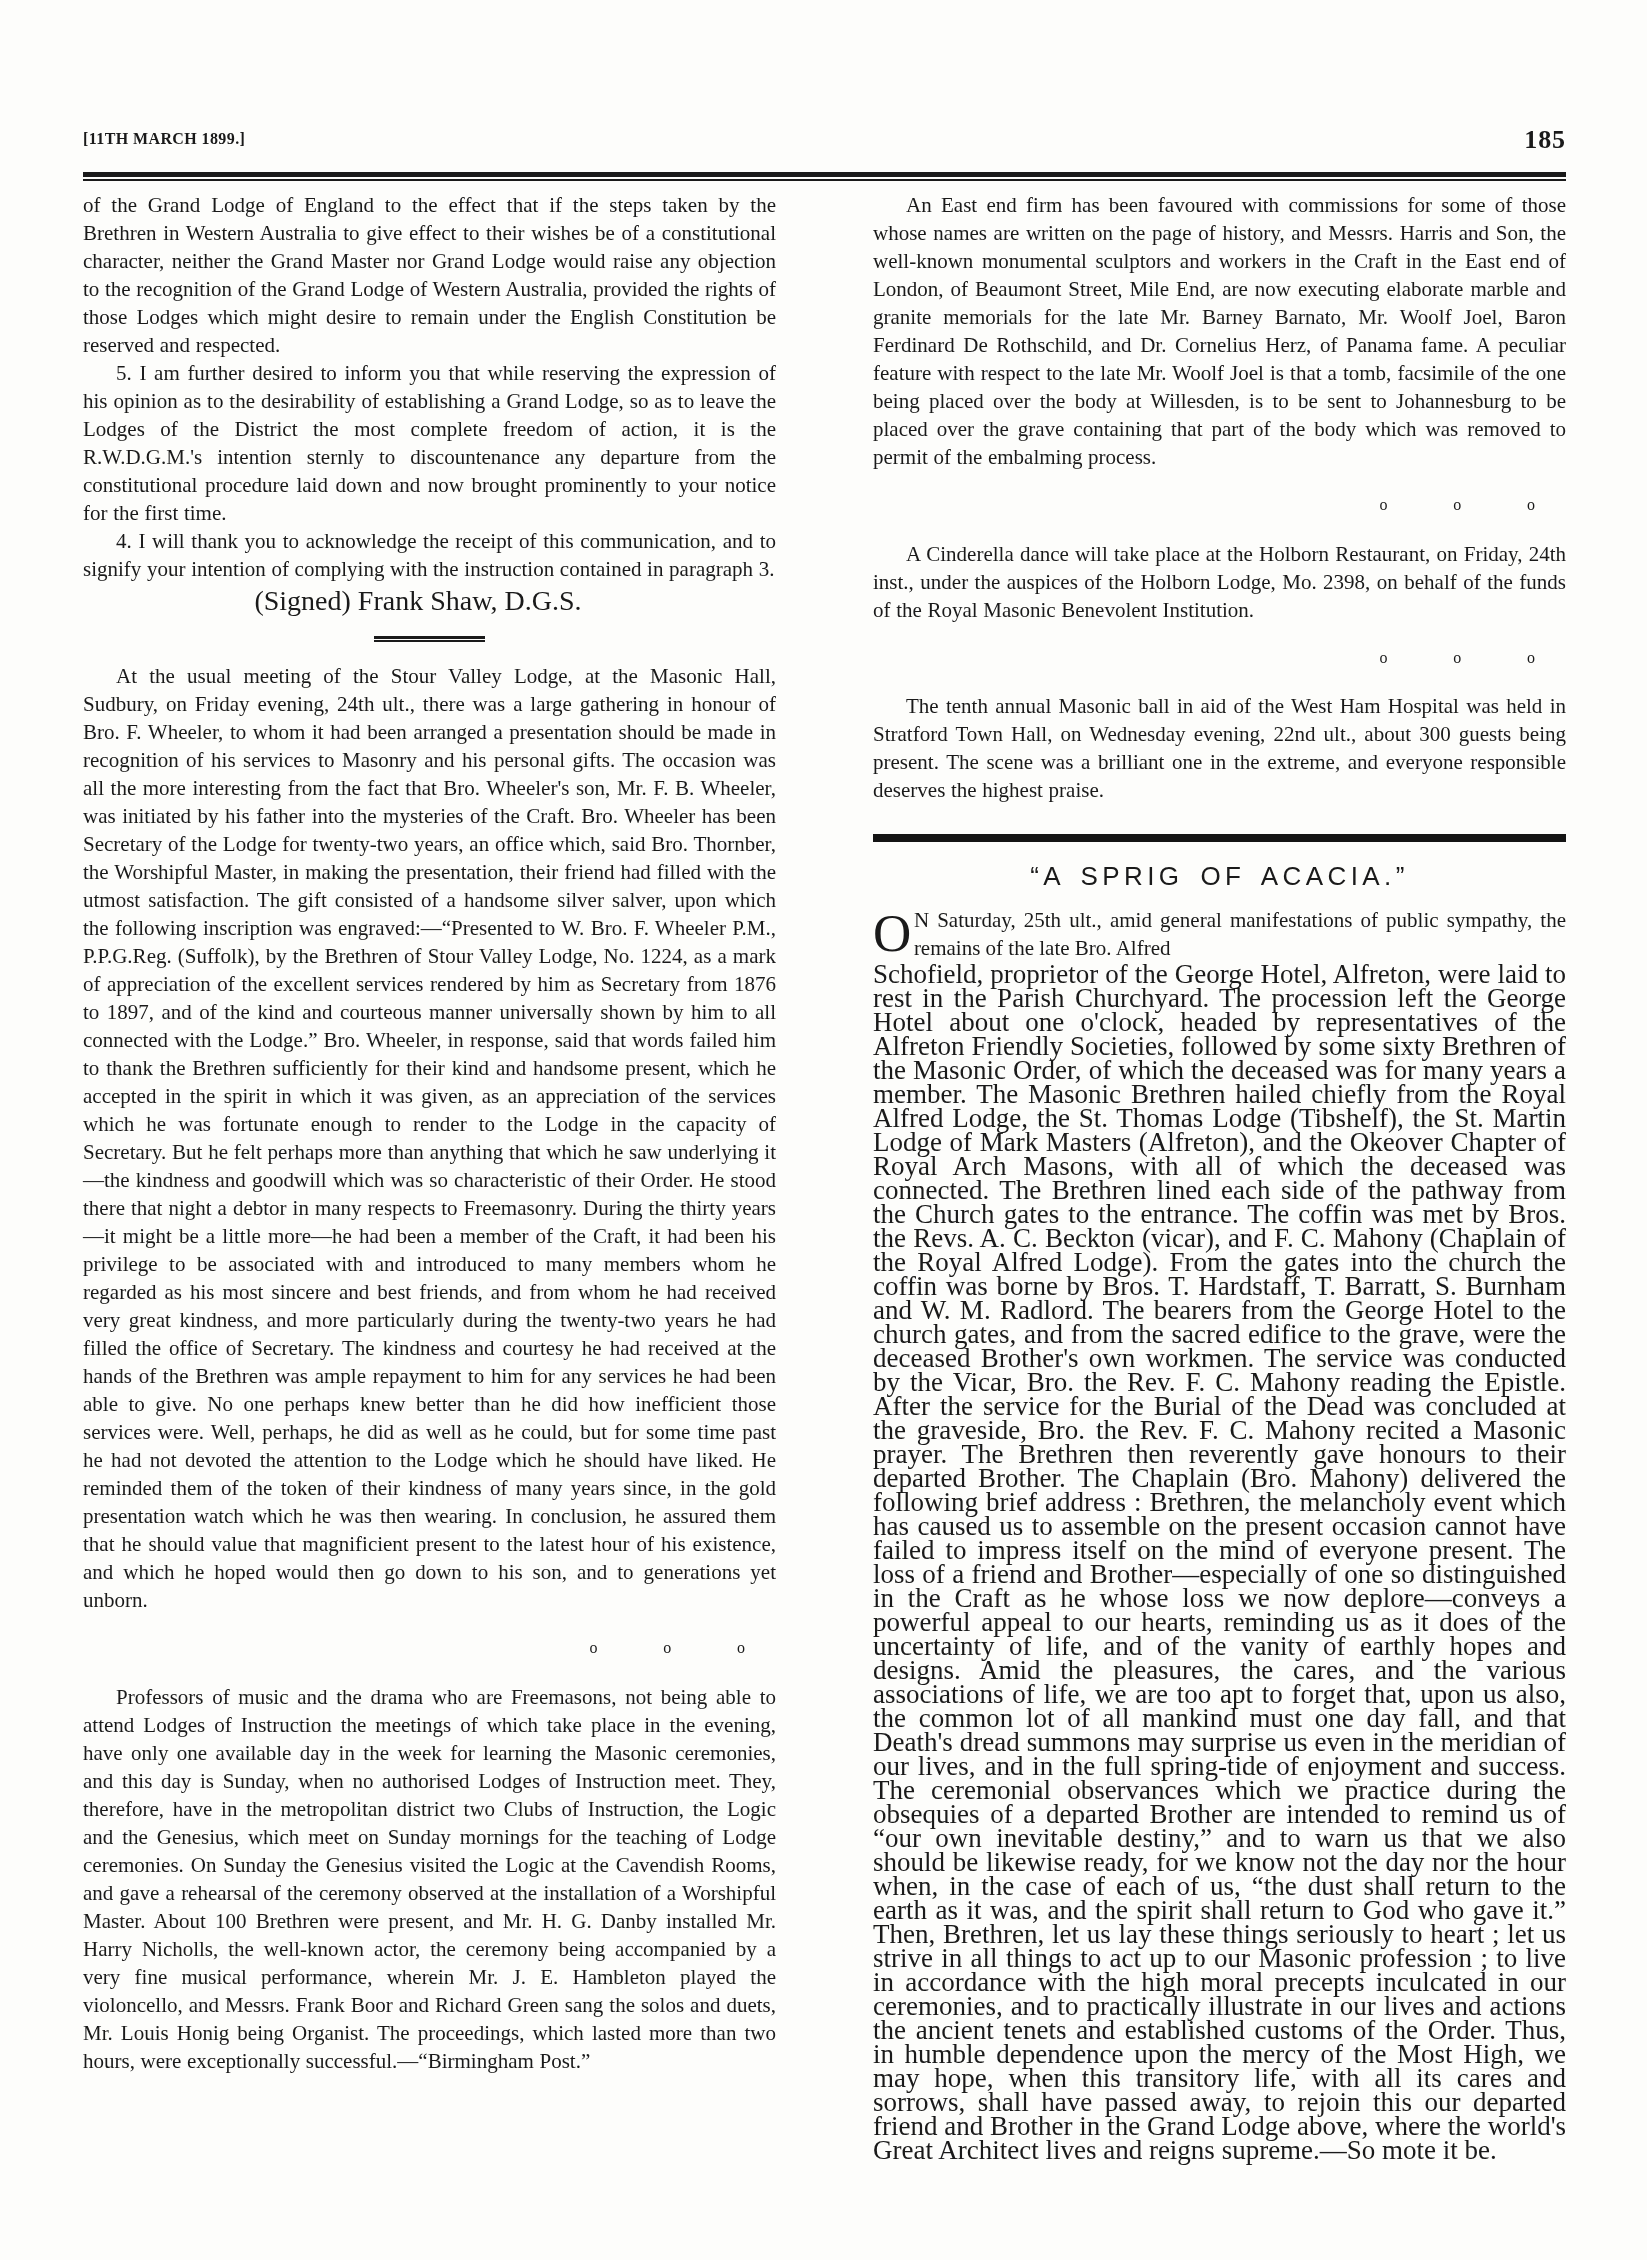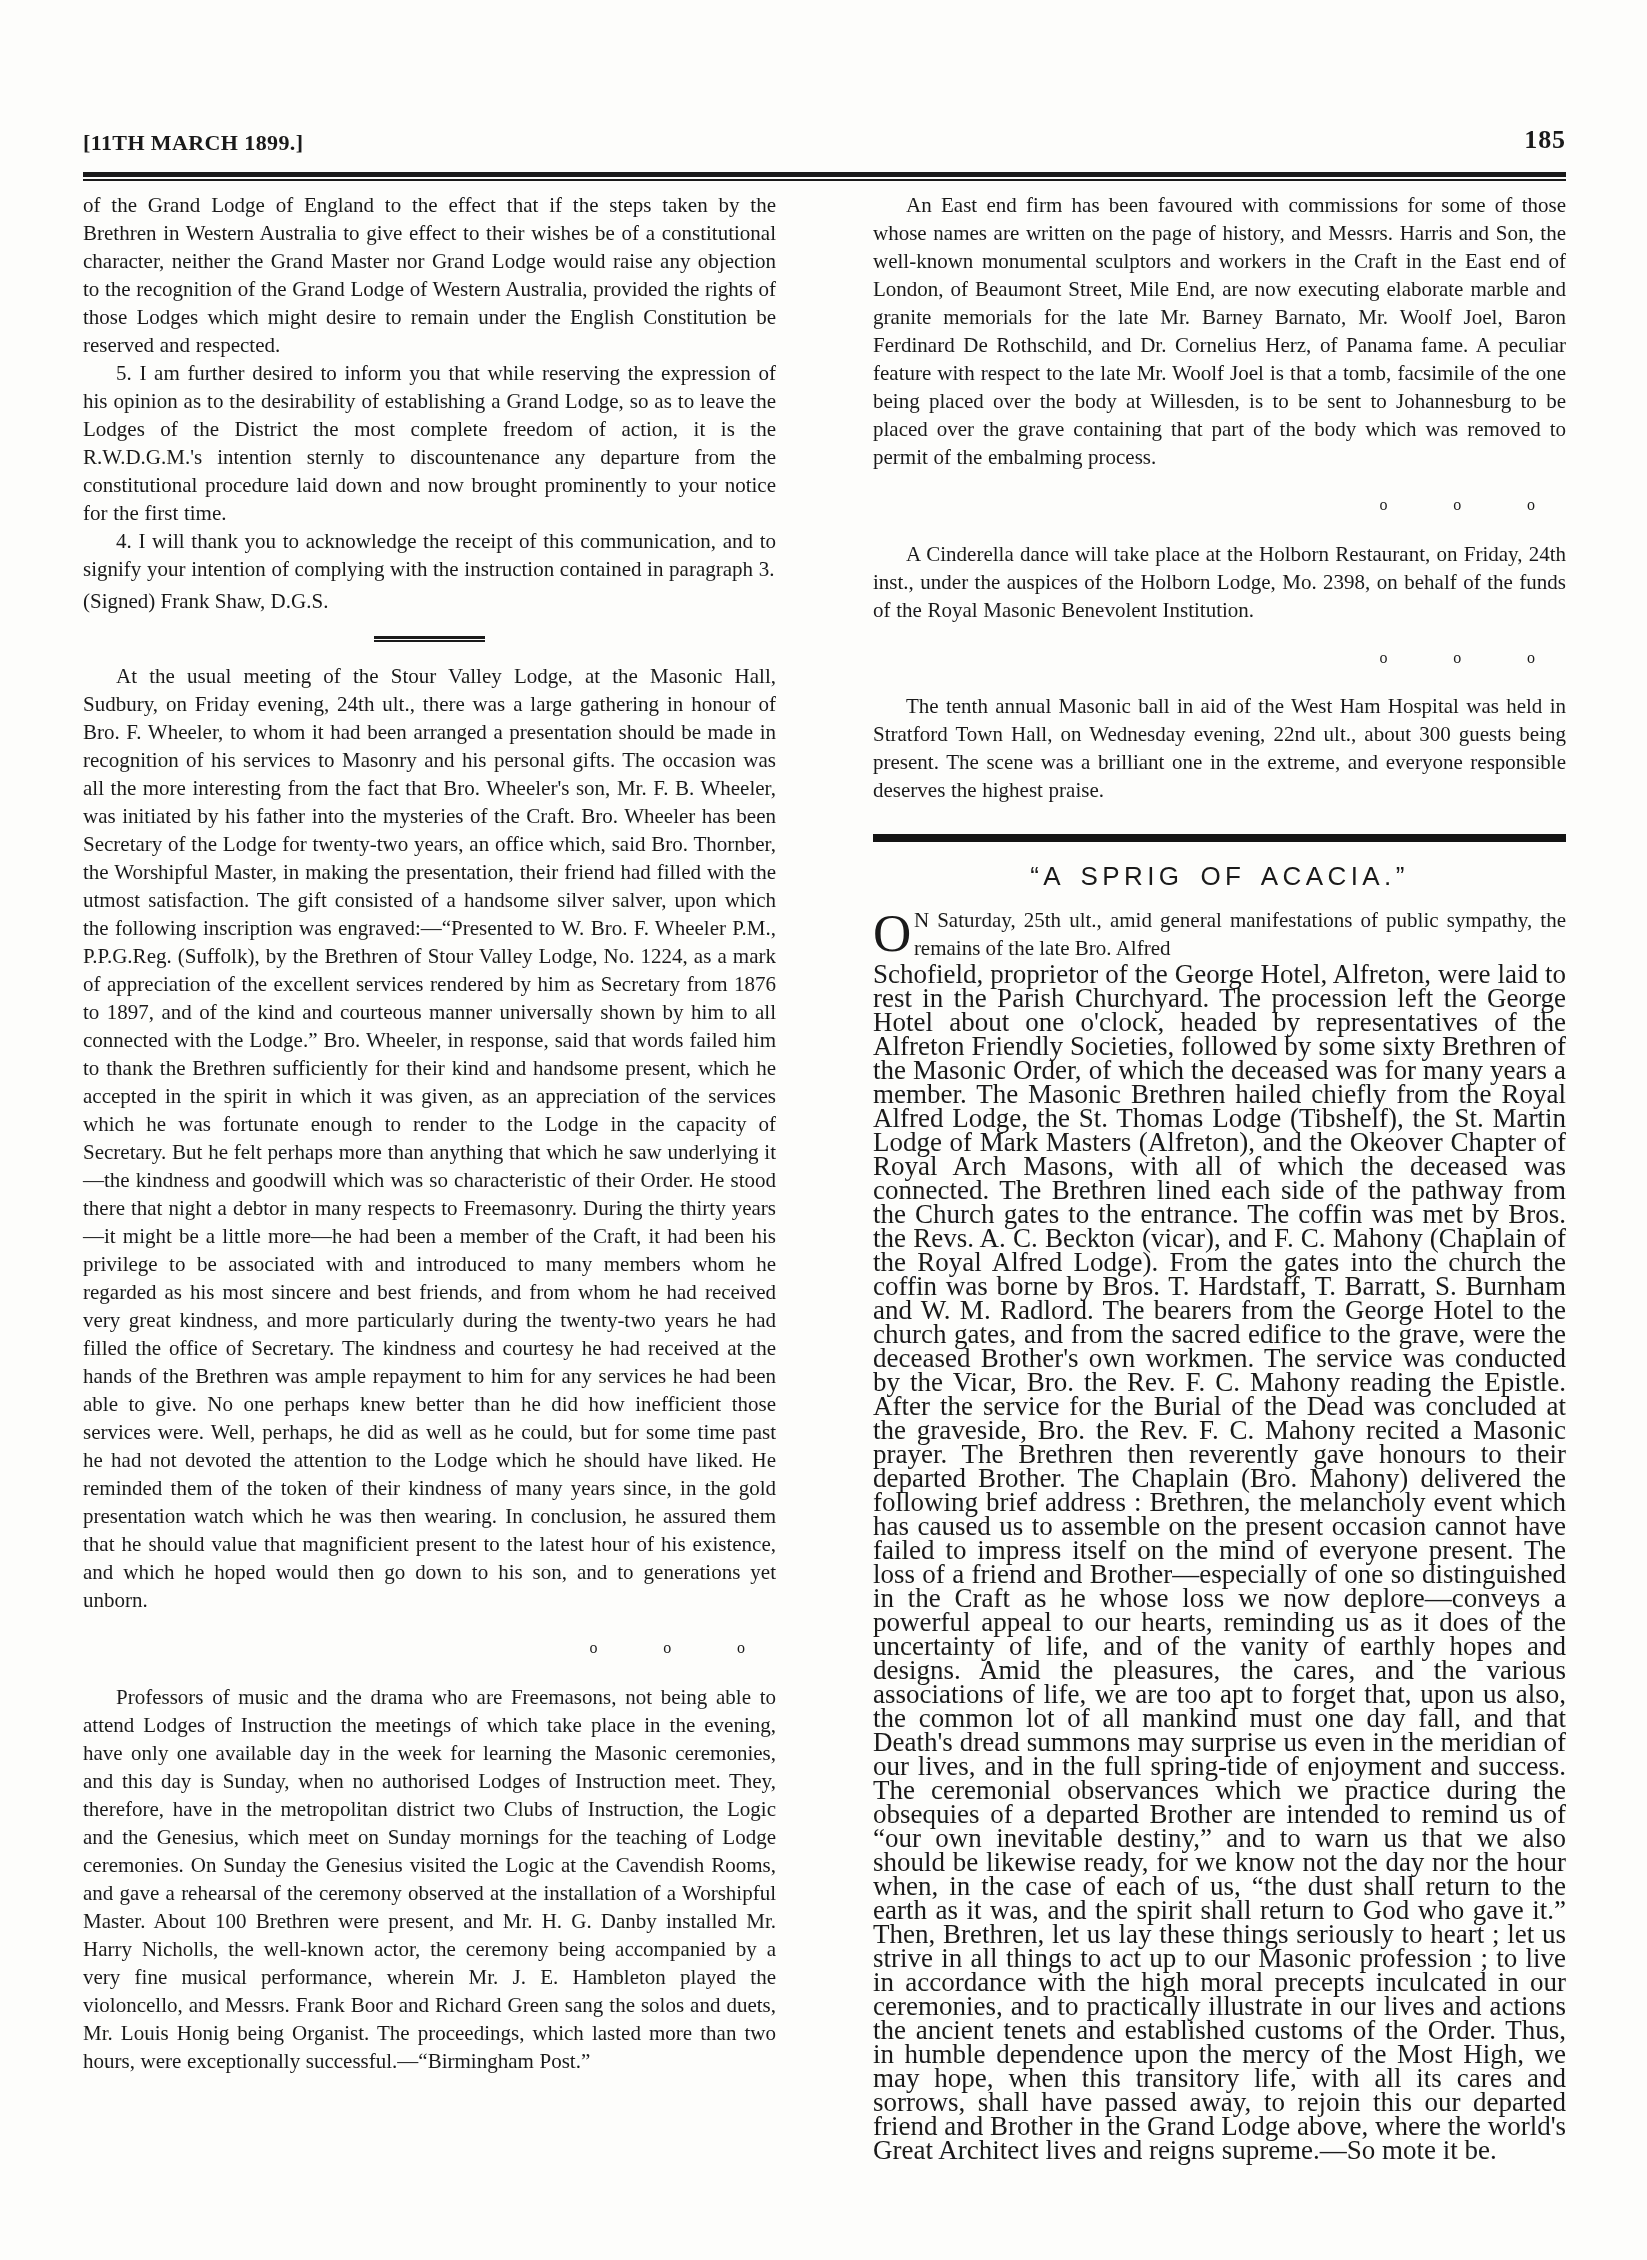--- a/index.html
+++ b/index.html
@@ -33,21 +33,21 @@
     width: 1483px;
     height: 46px;
   }
   .masthead-date {
     position: absolute;
     left: 0;
     top: 7px;
     font-family: "Liberation Serif", serif;
     font-variant: small-caps;
     font-weight: bold;
-    font-size: 22px;
+    font-size: 16px;
     letter-spacing: 0.4px;
     white-space: nowrap;
   }
   .masthead-title {
     position: absolute;
     left: 0;
     right: 0;
     top: 0;
     text-align: center;
     font-family: "Liberation Serif", serif;
@@ -109,23 +109,23 @@
     text-align: justify;
     text-justify: inter-word;
     word-spacing: 0.4px;
     hyphens: manual;
   }
   p.body.indent { text-indent: 33px; }
   p.body.noindent { text-indent: 0; }
 
   .signature {
     margin: 3.5px 0 0 0;
-    font-size: 21px;
+    font-size: 28px;
     line-height: 28px;
-    text-align: left;
+    text-align: center;
     padding-right: 23px;
   }
 
   
   .short-rule {
     width: 111px;
     height: 3.5px;
     background: #1a1a1a;
     margin: 21px auto 23px auto;
   }

